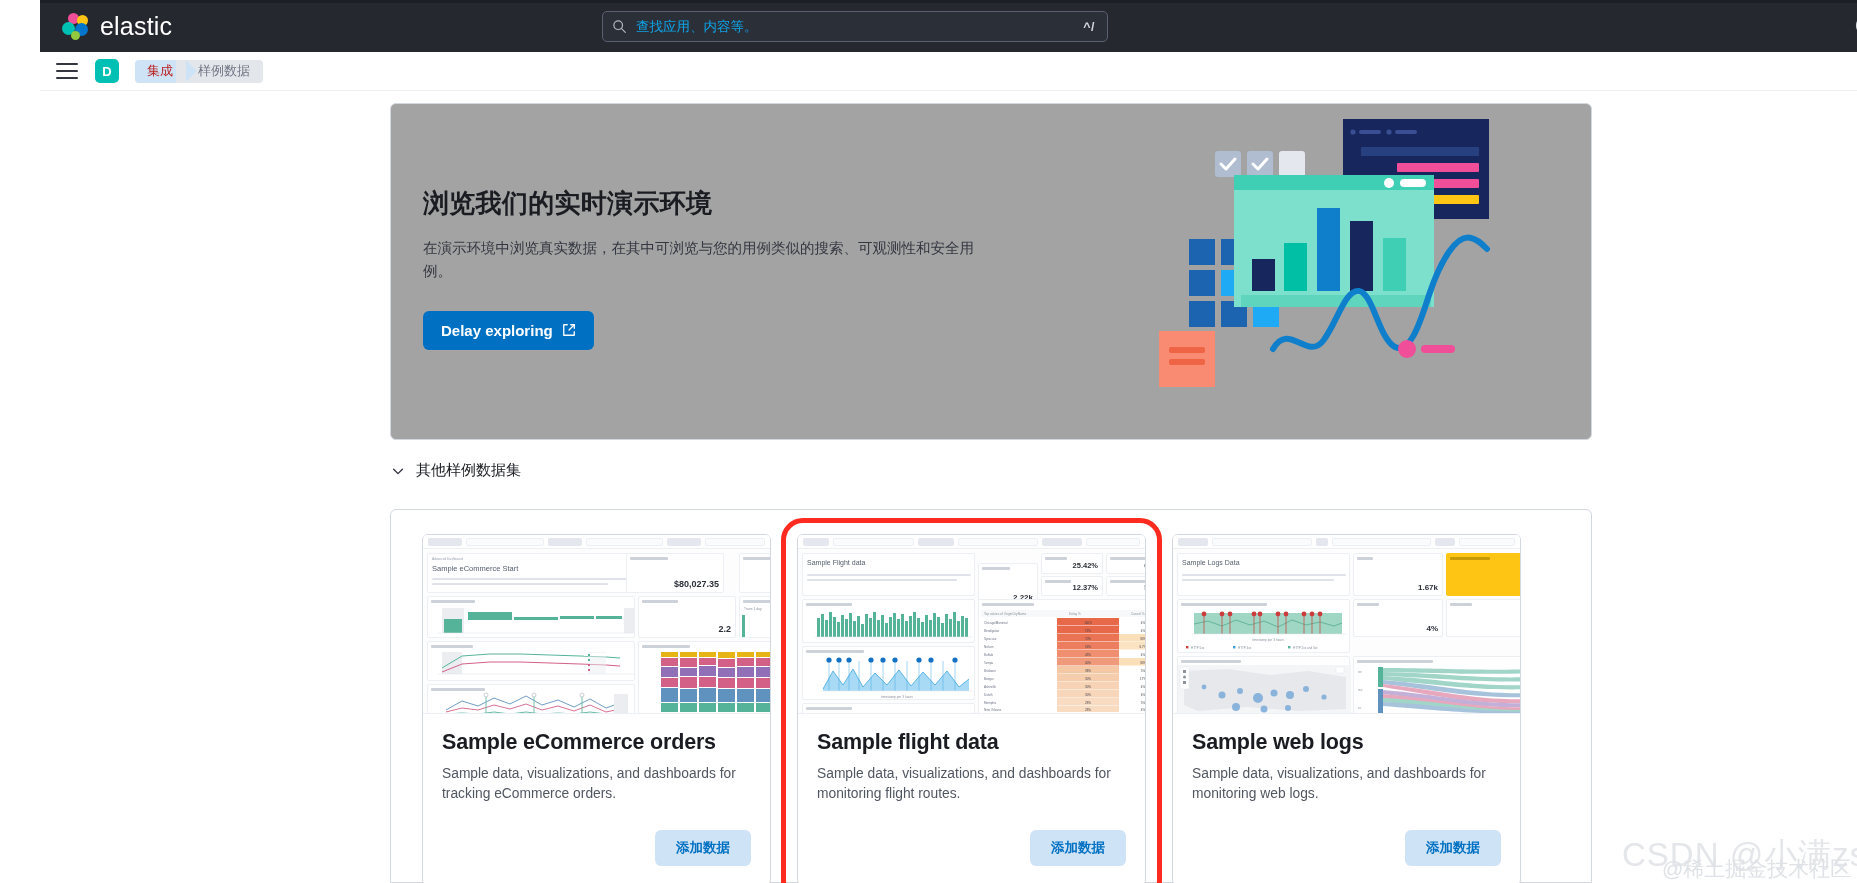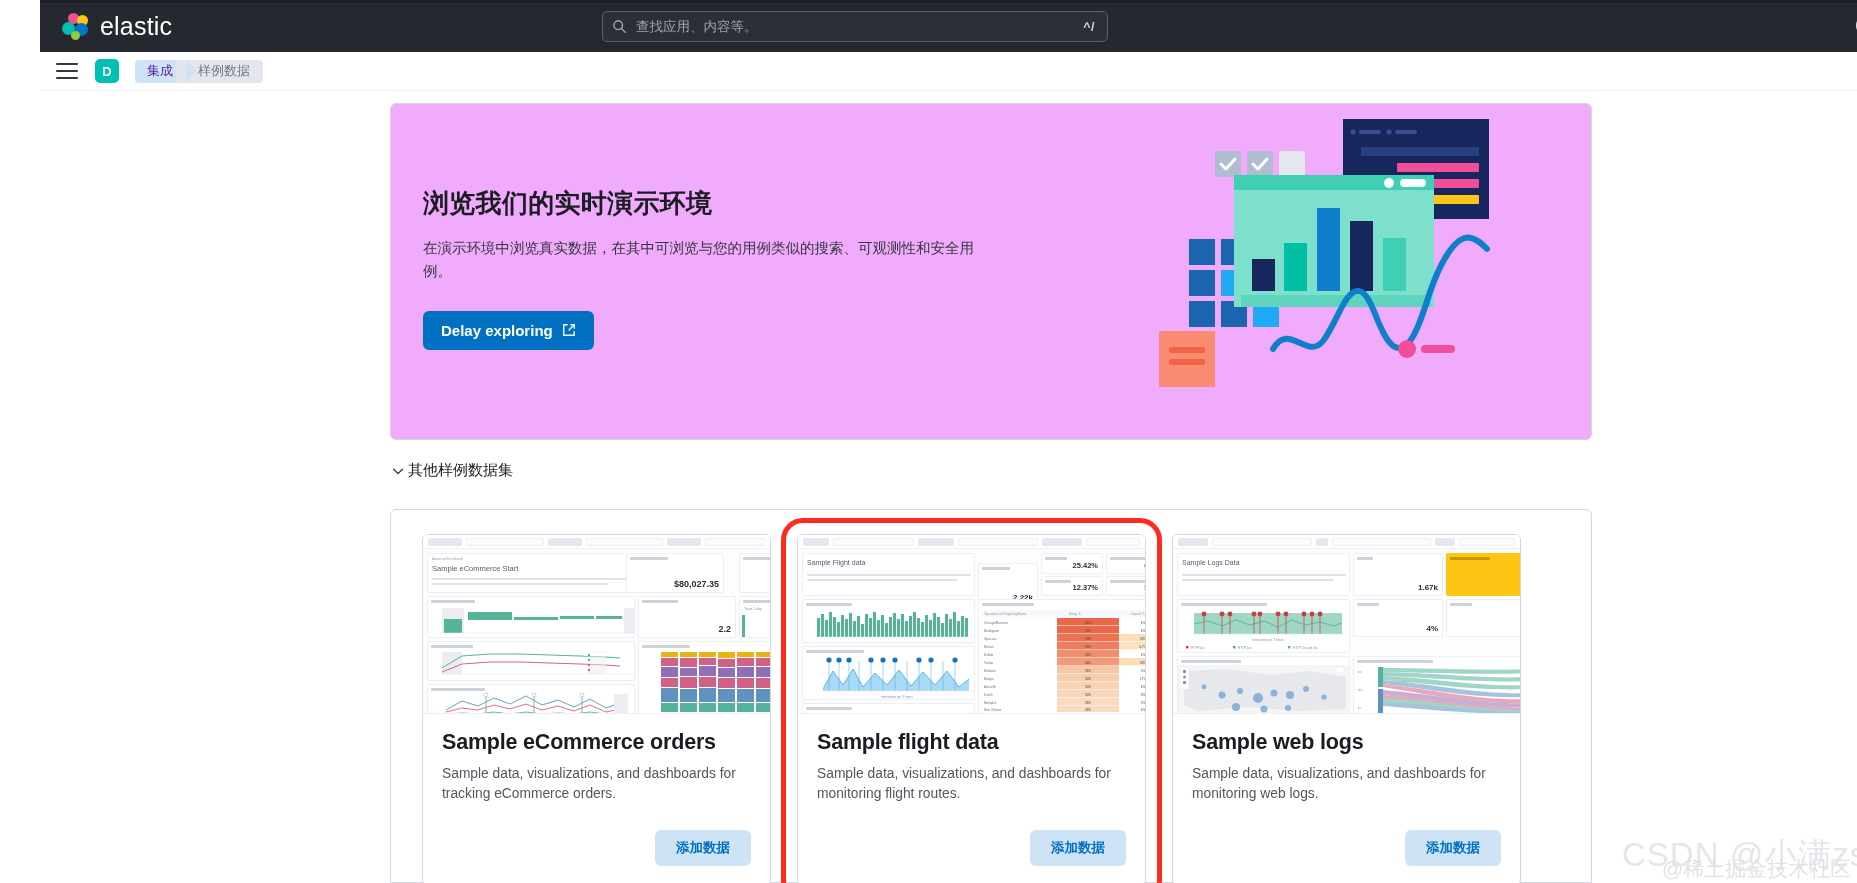--- a/index.html
+++ b/index.html
@@ -27,21 +27,21 @@
   .lm4 { width:13px; height:13px; background:#0077cc; left:13px; top:10px; }
   .lm5 { width:9px;  height:9px;  background:#93c93f; left:9px; top:18px; }
   .brand-name { color:#ffffff; font-size:25px; font-weight:400; letter-spacing:.2px; }
 
   .search-wrap {
     position:absolute; left:562px; top:11px; width:506px; height:31px;
     background:#2b2f38; border:1px solid #5a6070; border-radius:5px;
     display:flex; align-items:center; padding:0 9px;
   }
   .search-ico { width:15px; height:15px; flex:0 0 auto; margin-right:9px; opacity:.85; }
-  .search-ph { color:#a3a3a3; font-size:13.5px; flex:1; white-space:nowrap; overflow:hidden; }
+  .search-ph { color:#0ea5e9; font-size:13.5px; flex:1; white-space:nowrap; overflow:hidden; }
   .kbd-badge {
     color:#d6d9df; font-size:12.5px; font-weight:700;
     padding:1px 3px; letter-spacing:.5px;
   }
   .help-ico { position:absolute; right:20px; top:14px; width:23px; height:23px; opacity:.92; }
 
   
   .crumbbar {
     position:absolute; left:0; top:52px; width:1857px; height:39px;
     background:#ffffff; border-bottom:1px solid #eceff3;
@@ -52,46 +52,46 @@
   .space-badge {
     margin-left:17px; width:24px; height:24px; border-radius:5px;
     background:#00bfb3; color:#fff; font-size:13px; font-weight:600;
     display:flex; align-items:center; justify-content:center;
   }
   .crumbs { margin-left:16px; display:flex; align-items:stretch; height:23px; }
   .crumb {
     display:flex; align-items:center; font-size:13px; position:relative;
     padding:0 13px 0 14px;
   }
-  .crumb.first { background:#cfe3f7; color:#4c1d95; border-radius:4px 0 0 4px; padding-left:12px; }
+  .crumb.first { background:#cfe3f7; color:#b91c1c; border-radius:4px 0 0 4px; padding-left:12px; }
   .crumb.last  { background:#e3e6eb; color:#707684; border-radius:0 4px 4px 0; padding-left:22px; margin-left:-10px; }
   .crumb.first:after {
     content:""; position:absolute; right:-11px; top:0; width:0; height:0;
     border-top:11.5px solid transparent; border-bottom:11.5px solid transparent;
     border-left:11px solid #cfe3f7; z-index:2;
   }
 
   
   .hero {
     position:absolute; left:350px; top:103px; width:1202px; height:337px;
-    background:#f0abfc; border:1px solid #d3d7de; border-radius:6px; overflow:hidden;
+    background:#a3a3a3; border:1px solid #d3d7de; border-radius:6px; overflow:hidden;
   }
   .hero-text { position:absolute; left:32px; top:82px; width:560px; }
   .hero-title { font-size:26px; font-weight:700; color:#1a1c21; letter-spacing:.3px; }
   .hero-sub { margin-top:16px; font-size:14.5px; line-height:1.62; color:#343741; }
   .hero-btn {
     margin-top:27px; display:inline-flex; align-items:center; gap:9px;
     background:#0071c2; color:#fff; font-size:15px; font-weight:700;
     padding:11px 18px; border:none; border-radius:6px; cursor:pointer;
   }
   .hero-illus { position:absolute; right:34px; top:5px; width:400px; height:300px; }
 
   
   .section-head {
-    position:absolute; left:351px; top:461px; display:flex; align-items:center; gap:3px; cursor:pointer;
+    position:absolute; left:351px; top:461px; display:flex; align-items:center; gap:11px; cursor:pointer;
   }
   .chev { width:14px; height:14px; }
   .section-title { font-size:15px; color:#1a1c21; }
 
   
   .bottom {
     position:absolute; left:350px; top:509px; width:1202px; height:374px;
     background:#ffffff; border:1px solid #d3d7de; border-top-left-radius:6px; border-top-right-radius:6px;
   }
   .cards { position:absolute; left:31px; top:24px; display:flex; gap:26px; }

